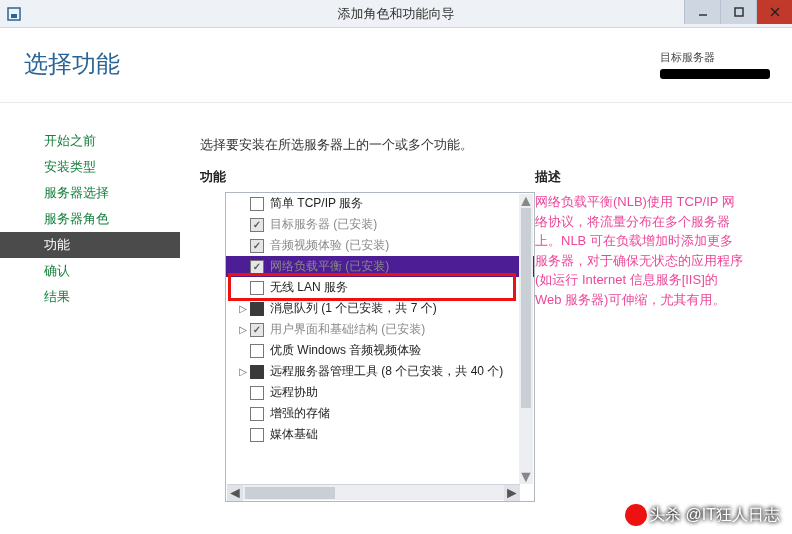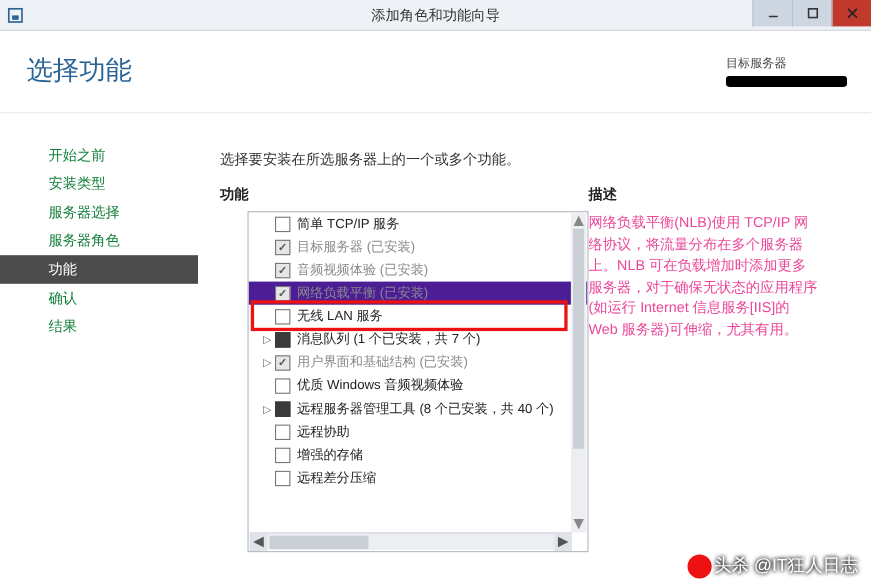--- a/index.html
+++ b/index.html
@@ -51,21 +51,21 @@
   .desc-text { font-size:13px; color:#ec4899; line-height:1.5; }
   .hscroll { position:absolute; left:1px; right:14px; bottom:1px; height:16px; background:#eceef1; border-top:1px solid #d0d4da; display:flex; align-items:center; }
   .hscroll .arrow { width:16px; height:16px; display:flex; align-items:center; justify-content:center; color:#555; background:#e0e3e8; }
   .hscroll .track { flex:1; position:relative; height:16px; }
   .hscroll .thumb { position:absolute; left:2px; top:2px; height:12px; width:90px; background:#cacfd6;}
   .vscroll { position:absolute; right:1px; top:1px; bottom:17px; width:14px; background:#eceef1;}
   .vscroll .arrow{height:14px;display:flex;align-items:center;justify-content:center;color:#888;}
   .vscroll .track{position:absolute;top:14px;bottom:14px;left:0;right:0;}
   .vscroll .thumb{position:absolute;left:2px;right:2px;top:0;height:200px;background:#cacfd6;}
 
-  .watermark { position:absolute; right:12px; bottom:8px; font-size:16px; color:#fff; text-shadow:0 0 4px #000,0 0 4px #000; font-weight:500; display:flex; align-items:flex-start; gap:2px;}
+  .watermark { position:absolute; right:12px; bottom:8px; font-size:16px; color:#fff; text-shadow:0 0 4px #000,0 0 4px #000; font-weight:500; display:flex; align-items:center; gap:2px;}
   .watermark .logo{width:22px;height:22px;border-radius:50%;background:#e11;}
 </style>
 </head>
 <body>
 
 <div class="titlebar">
   <span class="icon">
     <svg width="16" height="16">
         <rect x="2" y="2" width="12" height="12" fill="none" stroke="#2a6496" stroke-width="1.5"></rect>
         <rect x="5" y="8" width="6" height="4" fill="#2a6496"></rect>
@@ -170,21 +170,21 @@
               <span>远程协助</span>
             </div>
             <div class="row">
               <span class="noexp"></span>
               <span class="cb"></span>
               <span>增强的存储</span>
             </div>
             <div class="row">
               <span class="noexp"></span>
               <span class="cb"></span>
-              <span>远程差分压缩</span>
+              <span>媒体基础</span>
             </div>
           </div>
         <div id="hl-box" class="hl" style="display: block; left: 2px; right: 18px; top: 80px; height: 28px;"></div>
         <div class="vscroll">
           <div class="arrow">▲</div>
           <div class="track">
               <div class="thumb"></div>
             </div>
           <div class="arrow" style="position:absolute;bottom:0;left:0;right:0">▼</div>
         </div>

